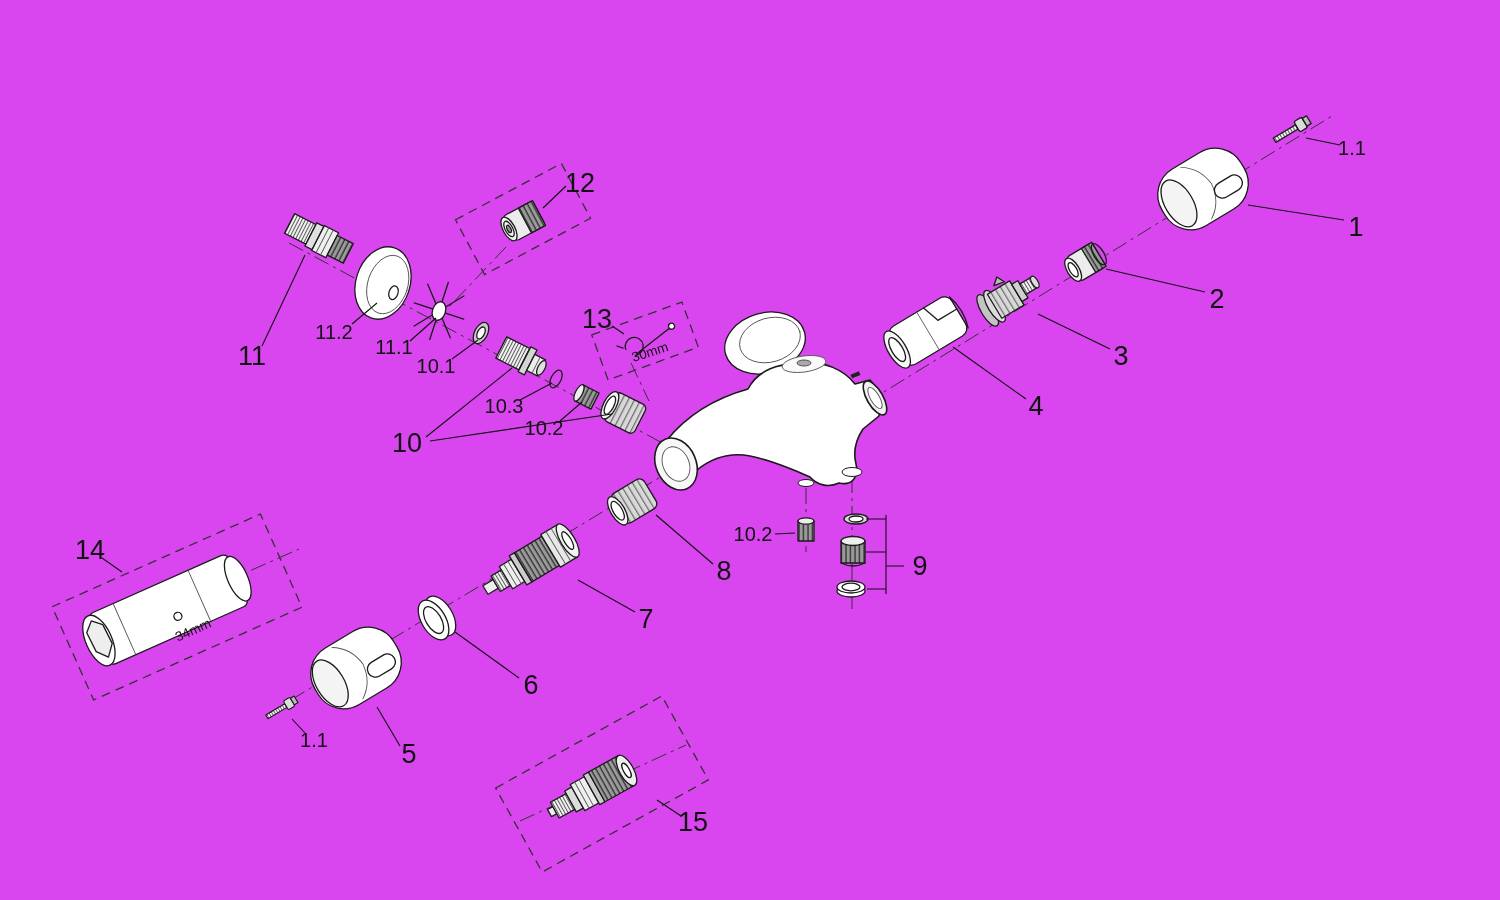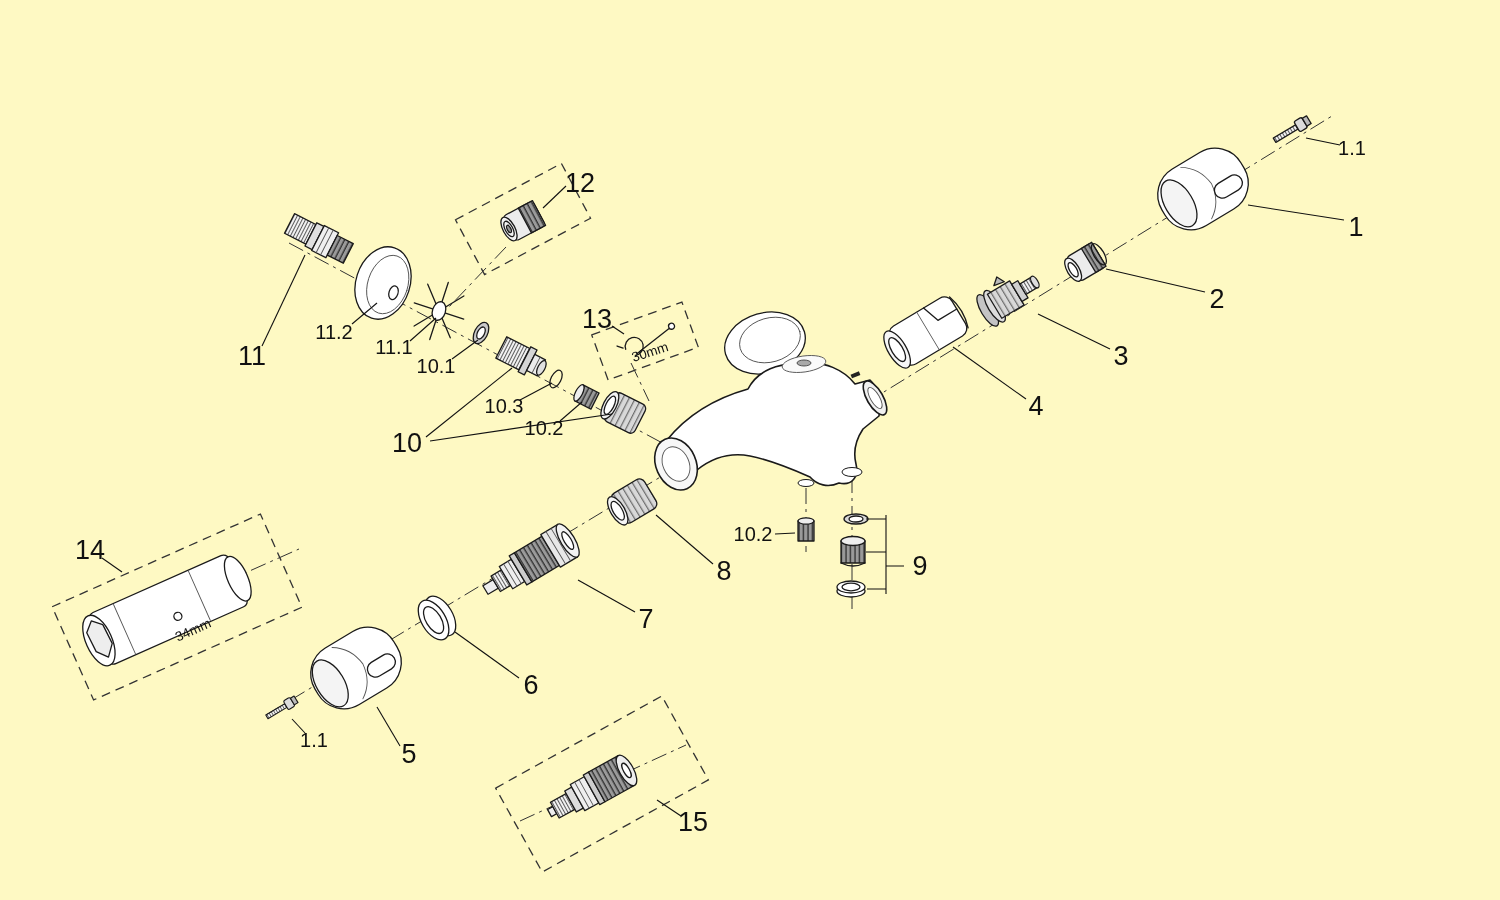--- a/index.html
+++ b/index.html
@@ -1,16 +1,16 @@
 <!DOCTYPE html>
 <html><head>
 <meta charset="utf-8">
 <style>
   html,body{margin:0;padding:0;background:#fff;width:1500px;height:900px;overflow:hidden;}
-  .canvas{width:1500px;height:900px;background:#fef9c3;}
+  .canvas{width:1500px;height:900px;background:#d946ef;}
   svg{display:block;}
   .part ellipse,.part rect,.part path,.part polygon,.part line,.part circle{stroke:#1a1a1a;stroke-width:1.3;stroke-linejoin:round;stroke-linecap:round;}
   .body-line{stroke:#1a1a1a;stroke-width:1.6;stroke-linejoin:round;}
   .thin{stroke-width:0.9 !important;stroke:#555 !important;}
   .ldr{stroke:#111;stroke-width:1.1;fill:none;}
   .axis{stroke:#333;stroke-width:1;stroke-dasharray:16 5 3 5;fill:none;}
   .dbox{stroke:#333;stroke-width:1.3;stroke-dasharray:9 6;fill:none;}
   .lbl-main{font:27px "Liberation Sans",sans-serif;fill:#111;text-anchor:middle;dominant-baseline:central;}
   .lbl-sub{font:20px "Liberation Sans",sans-serif;fill:#111;text-anchor:middle;dominant-baseline:central;}
   .lbl-mm{font:13.5px "Liberation Sans",sans-serif;fill:#111;text-anchor:middle;dominant-baseline:central;}

